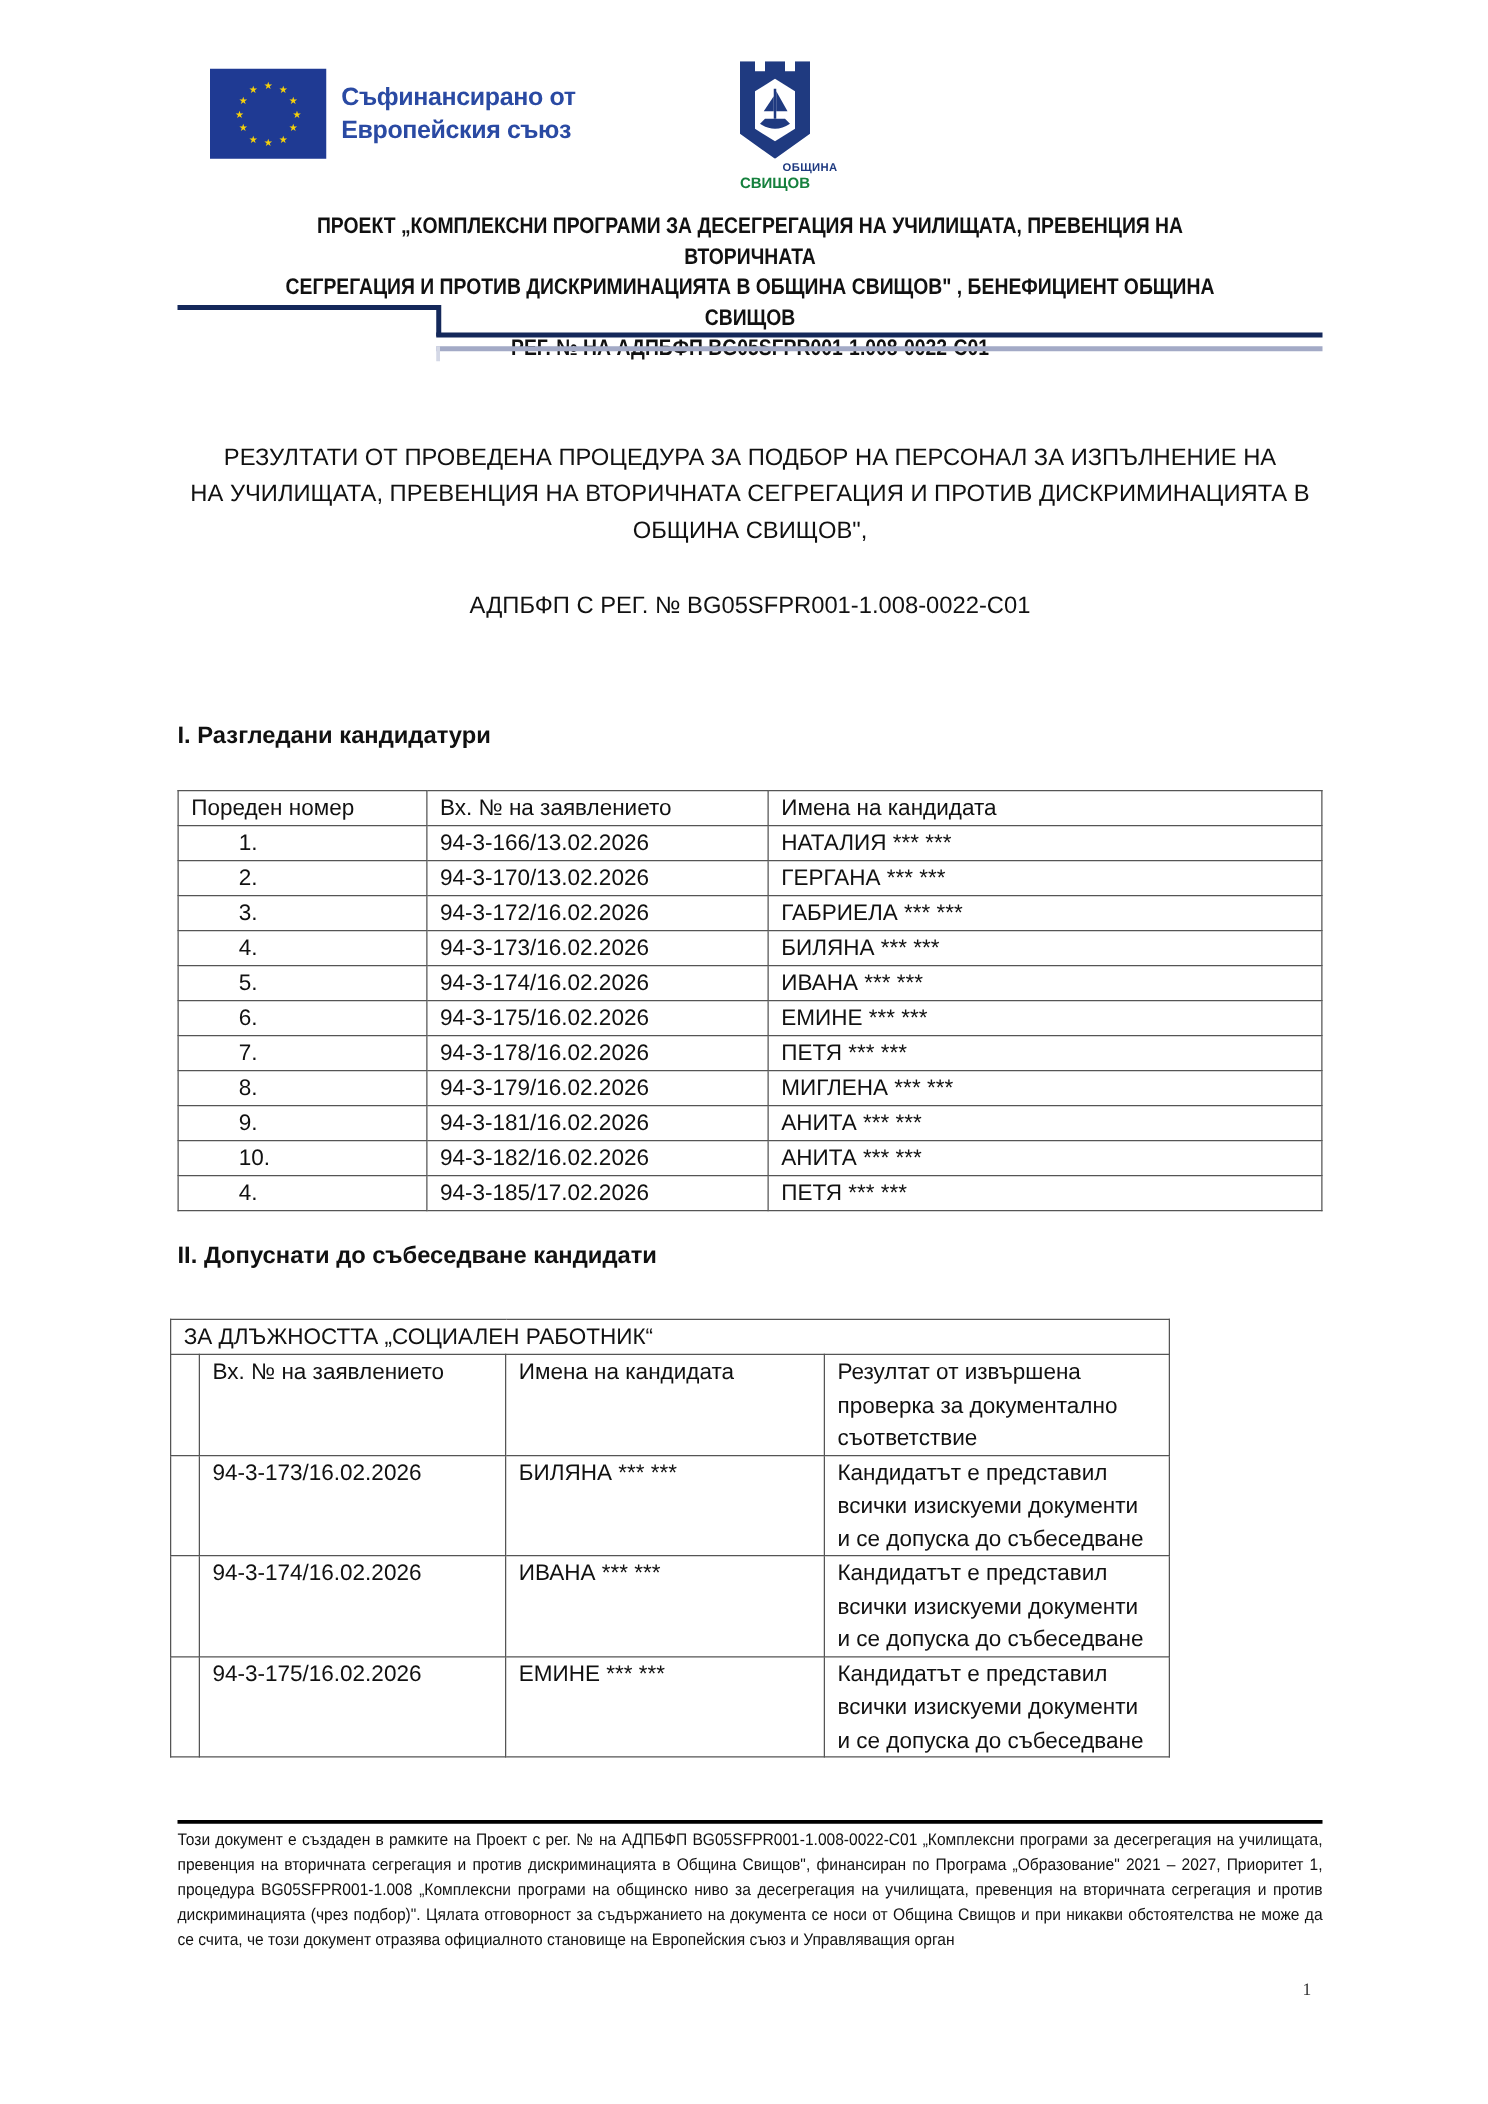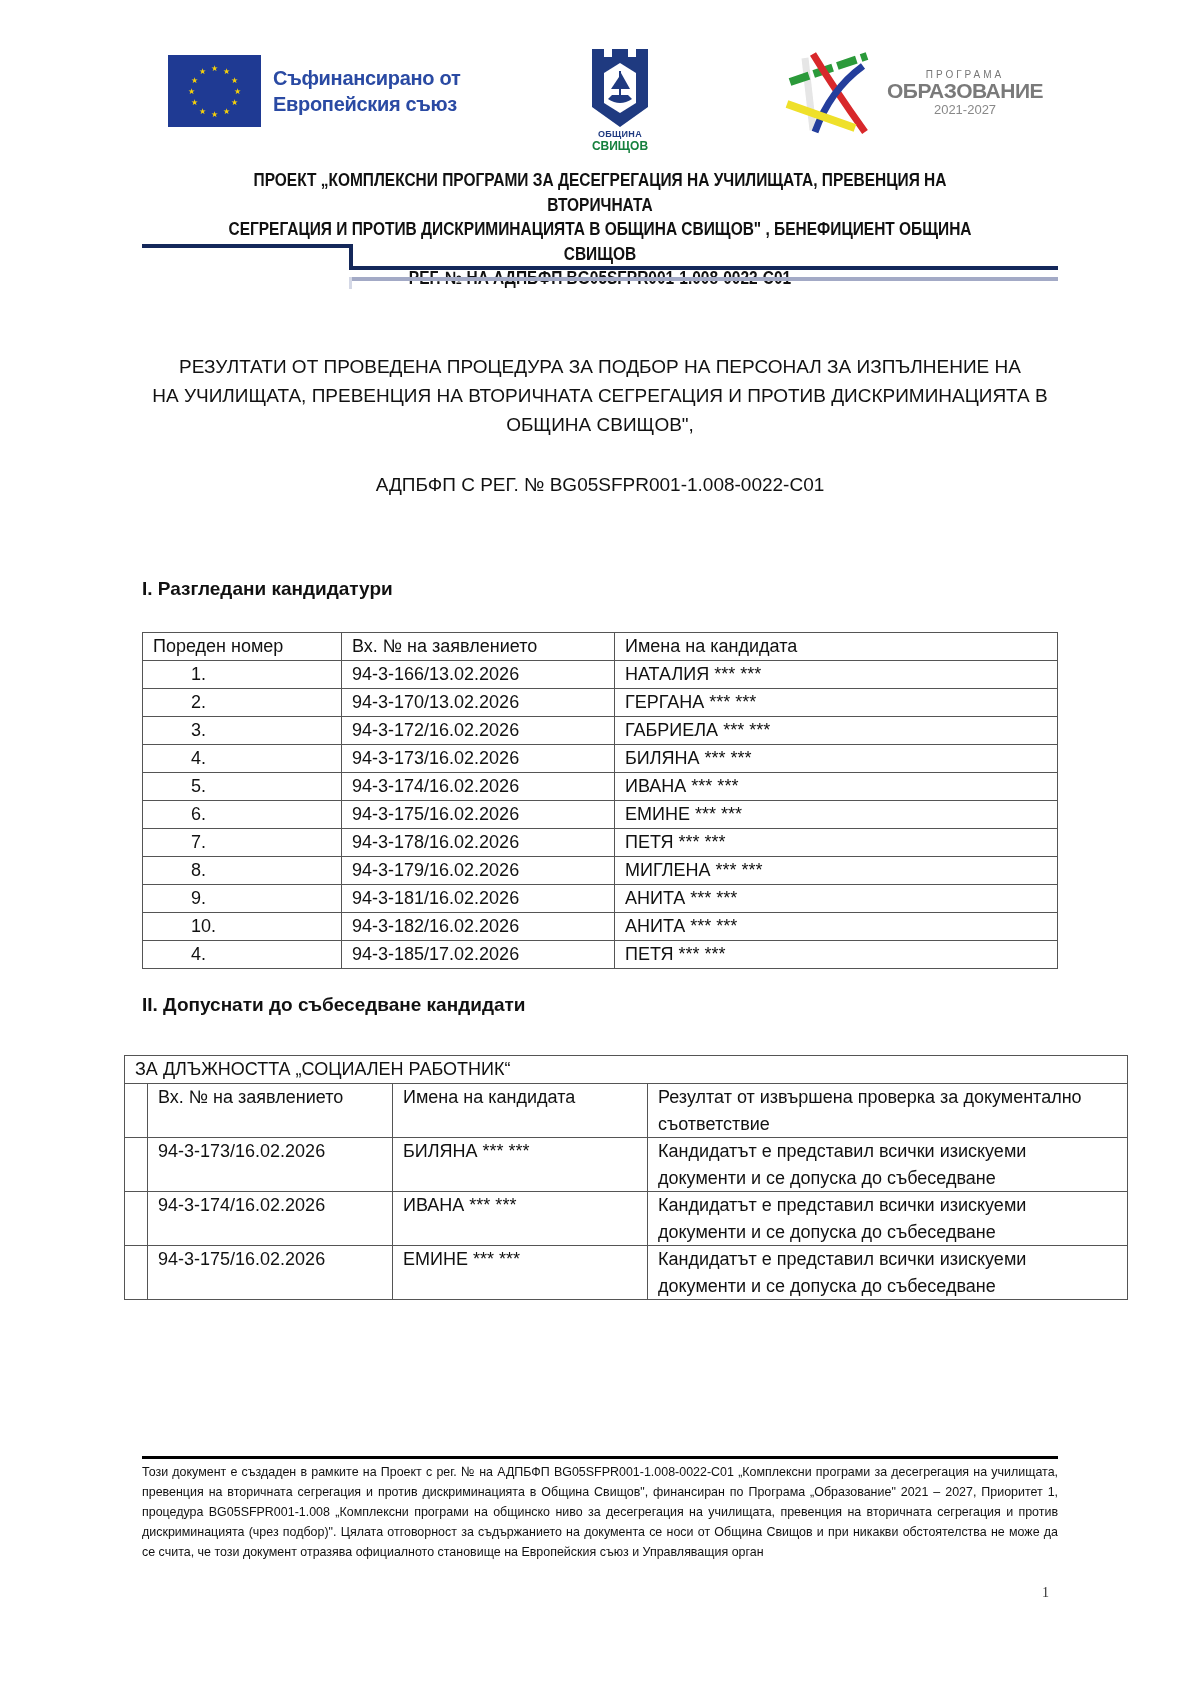--- a/index.html
+++ b/index.html
@@ -9,21 +9,21 @@
   
   .logo-row { position: absolute; top: 45px; left: 0; width: 1190px; height: 115px; }
   .eu-logo { position: absolute; left: 168px; top: 10px; display: flex; align-items: center; }
   .eu-flag { width: 93px; height: 72px; background: #1f3a93; position: relative; }
   .eu-flag .star { position: absolute; color: #f7d10a; font-size: 8px; line-height: 8px; }
   .eu-text { margin-left: 12px; color: #2a4aa3; font-weight: bold; font-size: 20px;
              line-height: 26px; font-family: "Liberation Sans", sans-serif; letter-spacing: -0.3px; }
 
   .svishtov-logo { position: absolute; left: 570px; top: 4px; width: 100px; text-align: center; }
   .svishtov-logo svg { display: block; margin: 0 auto; }
-  .svishtov-small { font-size: 9px; font-weight: bold; color: #1f3a80; margin-top: 2px; letter-spacing: 0.3px; }
+  .svishtov-small { font-size: 9px; font-weight: bold; color: #1f3a80; margin-top: 2px; letter-spacing: 0.3px; text-align: right; }
   .svishtov-big { font-size: 12px; font-weight: bold; color: #15803d; line-height: 15px; }
 
   .edu-logo { position: absolute; left: 785px; top: 5px; display: flex; align-items: center; }
   .edu-text { margin-left: 12px; text-align: center; color: #666; }
   .edu-small { font-size: 10px; letter-spacing: 3px; color: #777; }
   .edu-big { font-size: 21px; font-weight: bold; color: #7a7a7a; line-height: 22px; letter-spacing: -0.5px; }
   .edu-years { font-size: 13px; color: #888; }
 
   
   .project-header { position: absolute; top: 168px; left: 140px; width: 920px; text-align: center;
@@ -46,21 +46,21 @@
 
   table { border-collapse: collapse; position: absolute; font-family: "Liberation Sans", sans-serif; font-size: 18px; color: #111; }
   td { border: 1px solid #555; padding: 0 10px; vertical-align: top; }
 
   .t1 { left: 142px; top: 632px; width: 916px; }
   .t1 td { height: 27px; line-height: 26px; margin-top: 36px; }
   .t1 .c1 { width: 178px; }
   .t1 .c2 { width: 252px; }
   .t1 .num { padding-left: 48px; }
 
-  .t2 { left: 124px; top: 1055px; width: 1004px; }
+  .t2 { left: 136px; top: 1055px; width: 800px; }
   .t2 td { line-height: 26.5px; }
   .t2 .blank { width: 2px; padding: 0 10px; }
   .t2 .c2 { width: 224px; }
   .t2 .c3 { width: 234px; }
   .t2 .caption td { height: 27px; }
 
   
   .footer-rule { position: absolute; left: 142px; top: 1456px; width: 916px; height: 3px; background: #000; }
   .footer-text { position: absolute; left: 142px; top: 1462px; width: 916px; font-size: 13.4px; line-height: 20px;
                  text-align: justify; color: #111; transform: scaleX(0.93); transform-origin: left top; width: 985px; }
@@ -97,34 +97,20 @@
       <path d="M14 24 L30 14 L46 24 V54 L30 64 L14 54 Z" fill="#ffffff"></path>
       <path d="M18 50 Q30 58 42 50 L38 46 H22 Z" fill="#1f3a80"></path>
       <rect x="29" y="22" width="2" height="24" fill="#1f3a80"></rect>
       <path d="M31 24 L40 40 H31 Z" fill="#1f3a80"></path>
       <path d="M29 28 L21 40 H29 Z" fill="#1f3a80"></path>
     </svg>
     <div class="svishtov-small">ОБЩИНА</div>
     <div class="svishtov-big">СВИЩОВ</div>
   </div>
 
-  <div class="edu-logo">
-    <svg width="90" height="85" viewBox="0 0 90 85">
-      <path d="M20 8 L28 80" stroke="#e6e6e6" stroke-width="7" fill="none"></path>
-      <path d="M5 32 L82 6" stroke="#2b9a3a" stroke-width="8" fill="none" stroke-dasharray="20 5"></path>
-      <path d="M28 4 Q50 40 80 82" stroke="#d8282b" stroke-width="7" fill="none"></path>
-      <path d="M78 16 Q45 40 30 82" stroke="#243e9c" stroke-width="7" fill="none"></path>
-      <path d="M2 54 L70 78" stroke="#efe02a" stroke-width="8" fill="none"></path>
-    </svg>
-    <div class="edu-text">
-      <div class="edu-small">ПРОГРАМА</div>
-      <div class="edu-big">ОБРАЗОВАНИЕ</div>
-      <div class="edu-years">2021-2027</div>
-    </div>
-  </div>
 </div>
 
 <div class="project-header">
   <div>ПРОЕКТ „КОМПЛЕКСНИ ПРОГРАМИ ЗА ДЕСЕГРЕГАЦИЯ НА УЧИЛИЩАТА, ПРЕВЕНЦИЯ НА ВТОРИЧНАТА</div>
   <div>СЕГРЕГАЦИЯ И ПРОТИВ ДИСКРИМИНАЦИЯТА В ОБЩИНА СВИЩОВ" , БЕНЕФИЦИЕНТ ОБЩИНА СВИЩОВ</div>
   <div>РЕГ. № НА АДПБФП BG05SFPR001-1.008-0022-C01</div>
 </div>
 <div class="header-rule-left"></div>
 <div class="header-rule-step"></div>
 <div class="header-rule-right"></div>

